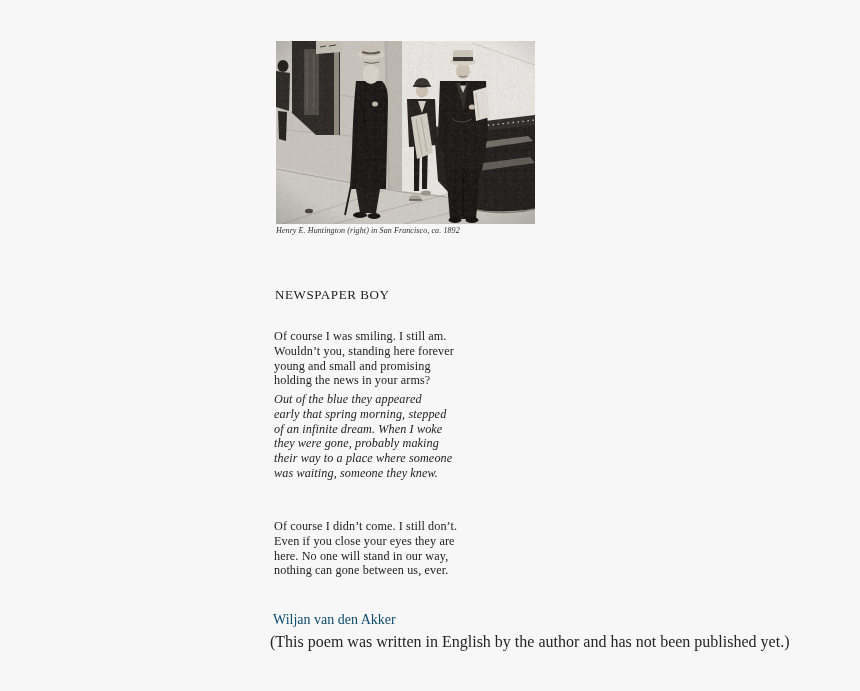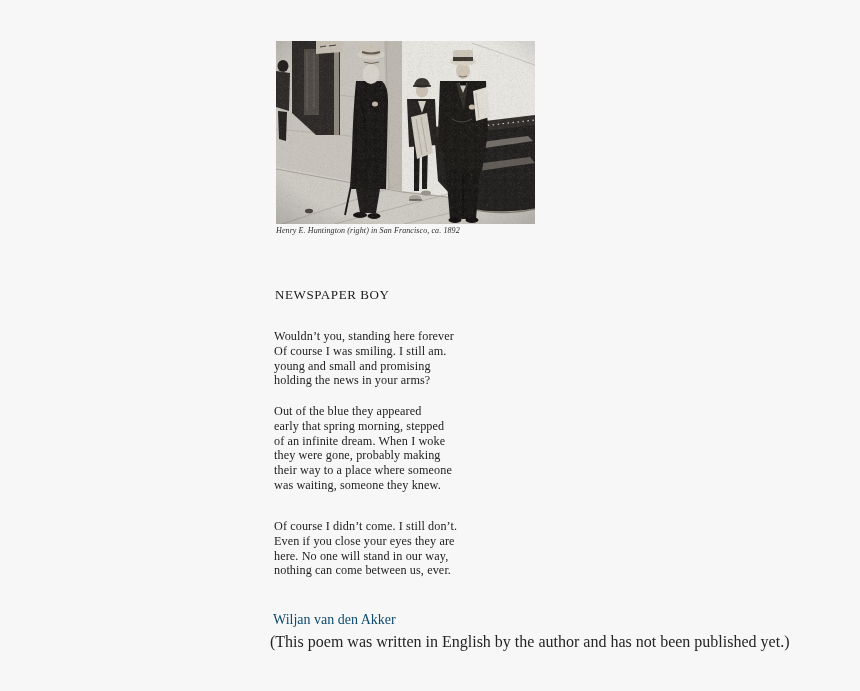--- a/index.html
+++ b/index.html
@@ -23,21 +23,21 @@
     color:#2c2c2c;letter-spacing:0.1px;white-space:nowrap;
   }
   .poem-title{
     position:absolute;left:275px;top:287px;
     font-size:13px;line-height:15px;letter-spacing:0.6px;
     color:#1a1a1a;white-space:nowrap;
   }
   .stanza{position:absolute;left:274px;font-size:12.2px;line-height:14.8px;
     color:#222;letter-spacing:0.1px;white-space:nowrap;}
   .stanza-1{top:329px;}
-  .stanza-2{top:404px;}
+  .stanza-2{top:392px;font-style:italic;}
   .stanza-3{top:519px;}
   .poem-author{
     position:absolute;left:273px;top:612px;
     font-size:14px;line-height:15px;color:#0c4a6e;white-space:nowrap;
   }
   .footnote{
     position:absolute;left:270px;top:635px;
     font-size:16px;line-height:14px;color:#242424;white-space:nowrap;
   }
 </style>
@@ -155,39 +155,39 @@
     </svg>
   </div>
 
   <div class="caption">
     <div>Henry E. Huntington (right) in San Francisco, ca. 1892</div>
   </div>
 
   <div class="poem-title">NEWSPAPER BOY</div>
 
   <div class="stanza stanza-1">
+    <div>Of course I was smiling. I still am.</div>
     <div>Wouldn’t you, standing here forever</div>
-    <div>Of course I was smiling. I still am.</div>
     <div>young and small and promising</div>
     <div>holding the news in your arms?</div>
   </div>
 
   <div class="stanza stanza-2">
     <div>Out of the blue they appeared</div>
     <div>early that spring morning, stepped</div>
     <div>of an infinite dream. When I woke</div>
     <div>they were gone, probably making</div>
     <div>their way to a place where someone</div>
     <div>was waiting, someone they knew.</div>
   </div>
 
   <div class="stanza stanza-3">
     <div>Of course I didn’t come. I still don’t.</div>
     <div>Even if you close your eyes they are</div>
     <div>here. No one will stand in our way,</div>
-    <div>nothing can come between us, ever.</div>
+    <div>nothing can gone between us, ever.</div>
   </div>
 
   <div class="poem-author">Wiljan van den Akker</div>
 
   <div class="footnote">(This poem was written in English by the author and has not been published yet.)</div>
 
 </div>
 
 </body></html>

